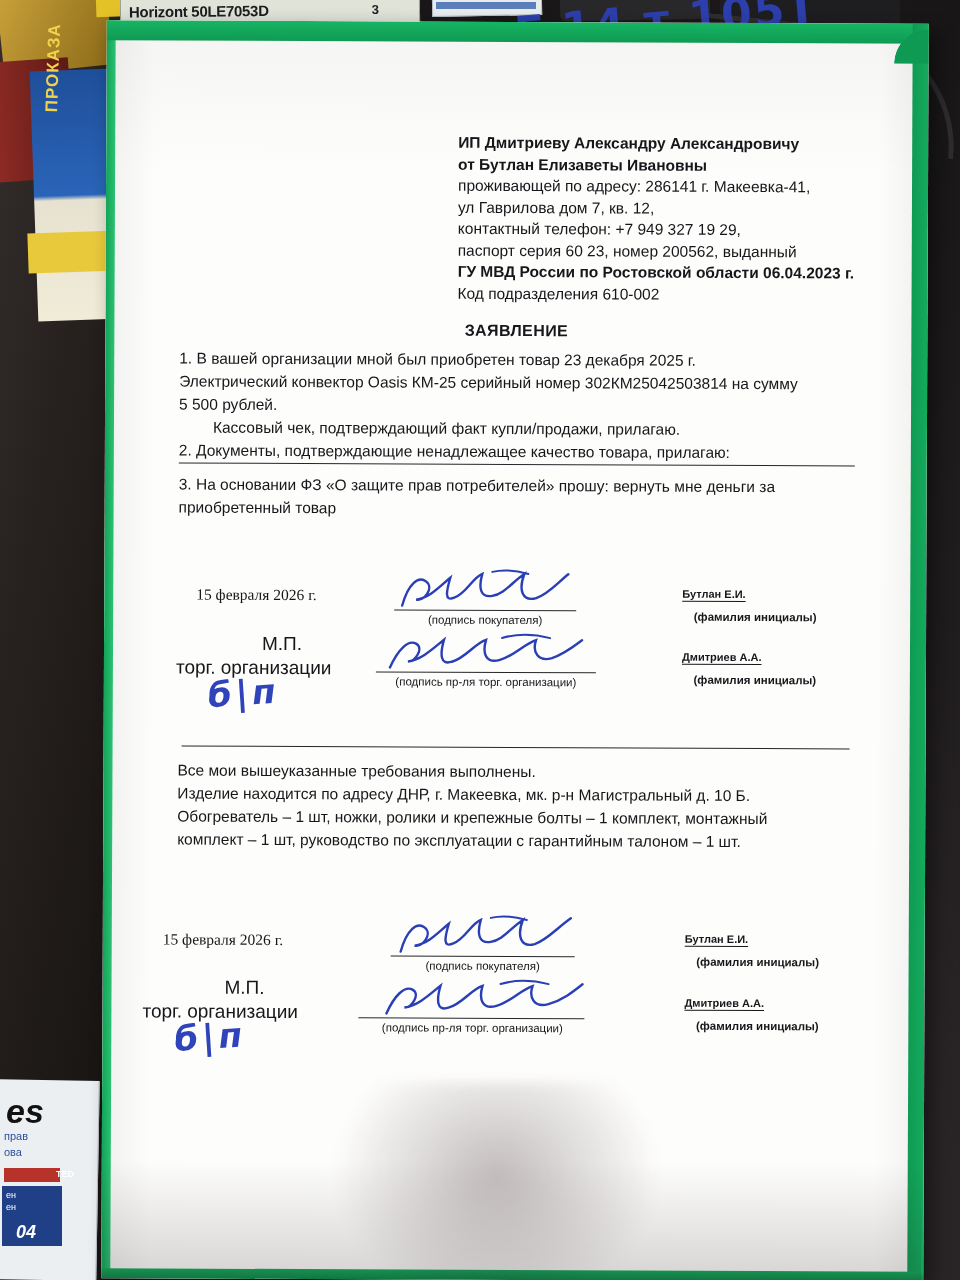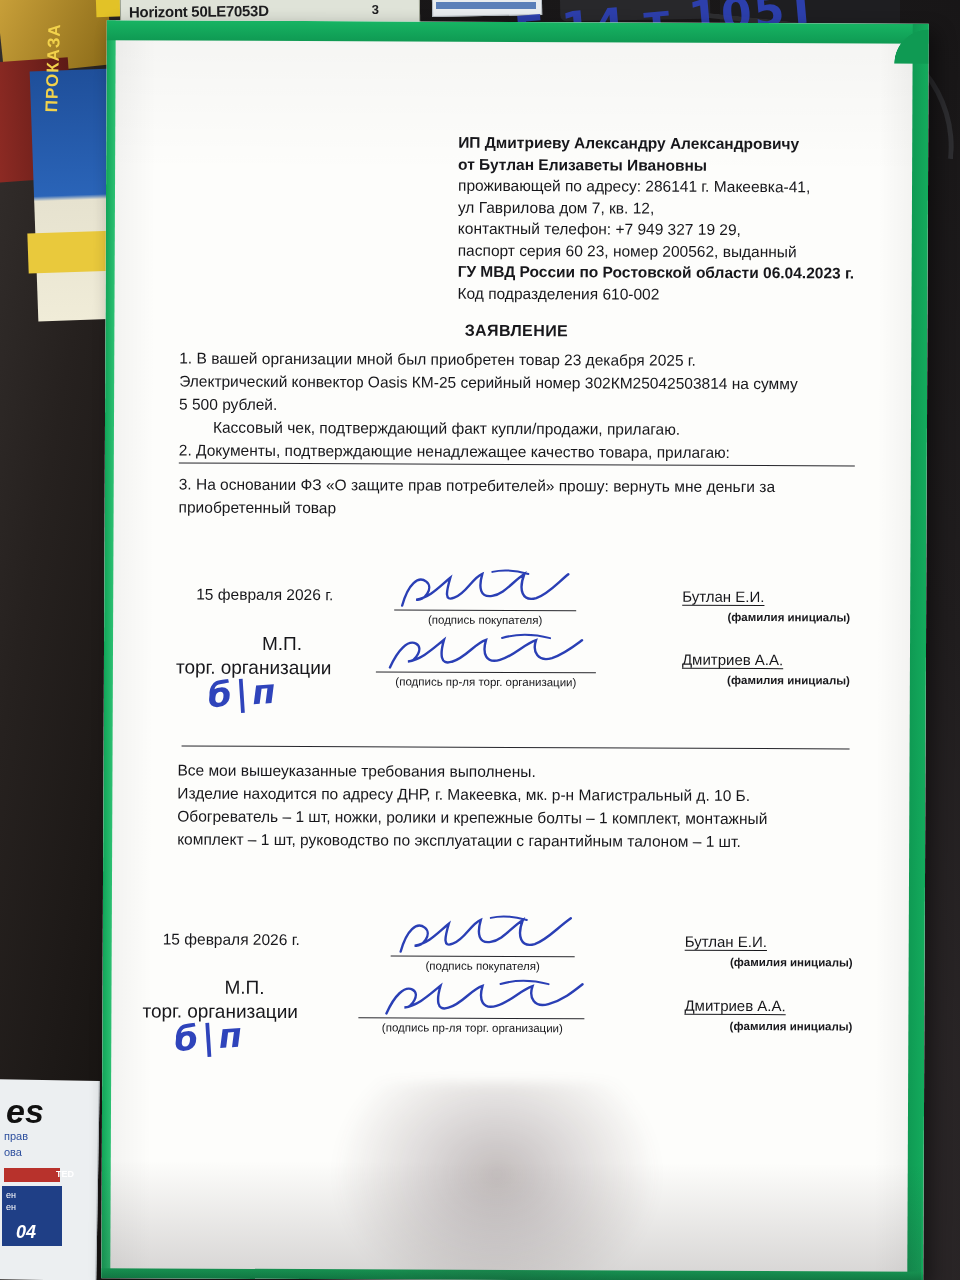--- a/index.html
+++ b/index.html
@@ -215,38 +215,38 @@
   #b1 { top: 326px; }
   #rule1 { position: absolute; left: 74px; top: 442px; width: 676px; height: 1px; background:#26262b; }
   #b2 { top: 452px; }
 
   #rule2 { position: absolute; left: 78px; top: 725px; width: 668px; height: 1px; background:#26262b; }
   #b3 { top: 738px; }
 
   
   .sig-block { position: absolute; left: 0; width: 822px; }
   .sig-date {
-    position: absolute; font-size: 15.5px;
+    position: absolute; font-size: 15.5px; font-family: Liberation Serif, serif;
   }
   .sig-mp {
     position: absolute; font-size: 19px;
   }
   .sig-line {
     position: absolute; height: 1px; background: #26262b;
   }
   .sig-cap {
     position: absolute; font-size: 11.5px; text-align: center;
   }
   .sig-name {
-    position: absolute; font-size: 15px; font-weight: normal;
+    position: absolute; font-size: 11px; font-weight: bold;
     text-decoration: underline;
     text-underline-offset: 3px;
   }
   .sig-name-cap {
-    position: absolute; font-size: 11.5px; font-weight: bold; text-align: right;
+    position: absolute; font-size: 11.5px; font-weight: bold; text-align: center;
   }
 
   
   .ink {
     position: absolute;
     color: #2a3fb5;
     font-family: "DejaVu Sans", sans-serif;
   }
   .stamp-ink {
     font-size: 34px; font-style: italic; font-weight: bold;

